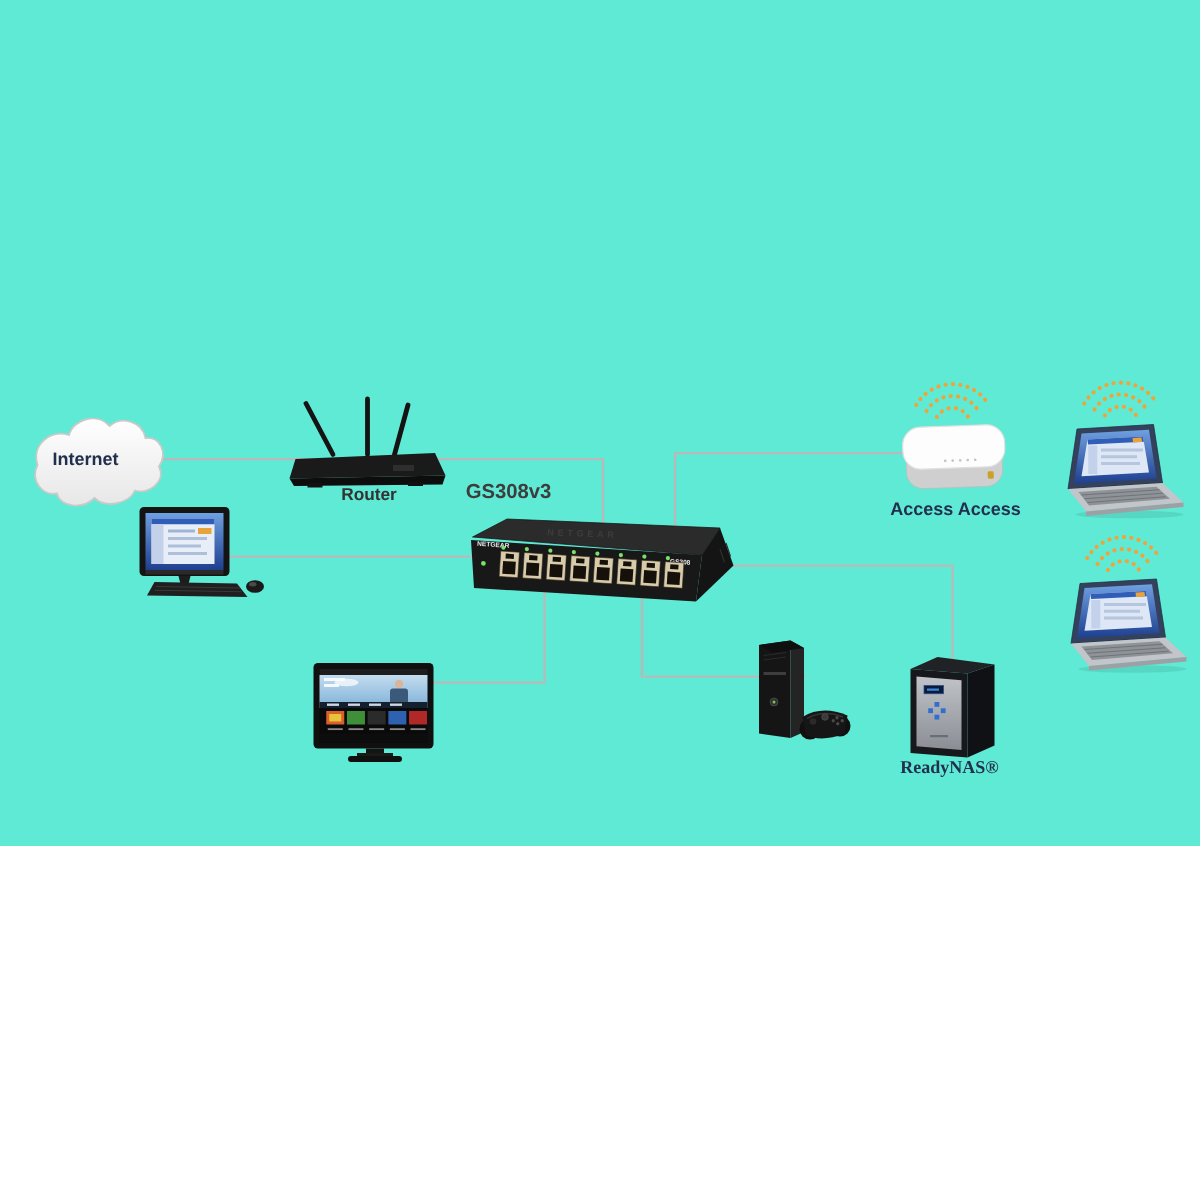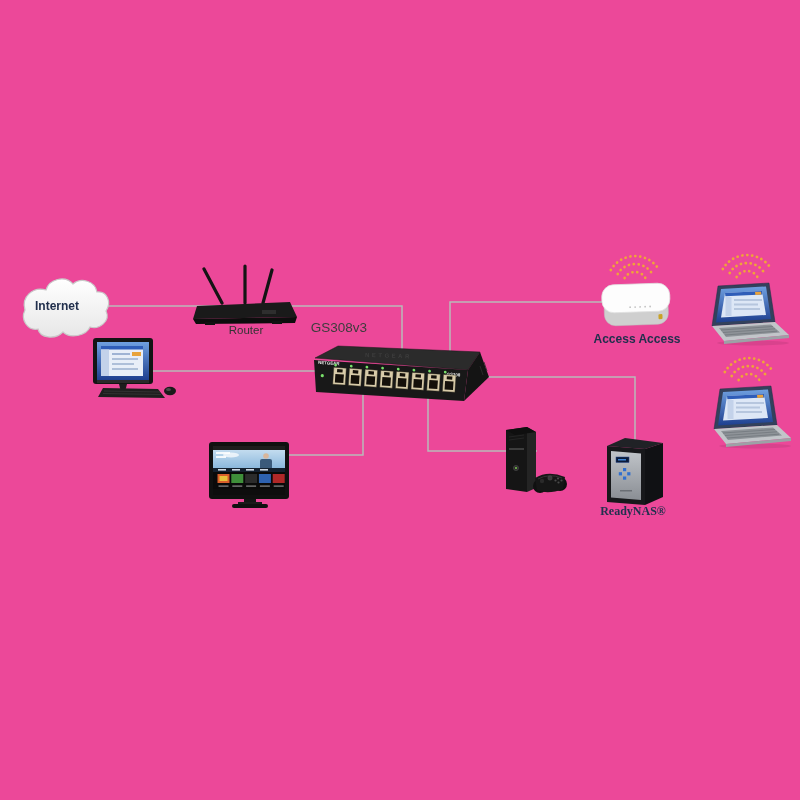--- a/index.html
+++ b/index.html
@@ -1,22 +1,22 @@
 <!DOCTYPE html>
 <html><head>
 <meta charset="utf-8">
 <style>
   html,body{margin:0;padding:0;background:#ffffff;}
-  #stage{position:relative;width:800px;height:800px;background:#ec4899;overflow:hidden;
+  #stage{position:relative;width:800px;height:564px;background:#5eead4;overflow:hidden;
          font-family:"Liberation Sans",sans-serif;}
   #art{position:absolute;left:0;top:0;}
   .lbl{position:absolute;text-align:center;color:#22304d;font-size:12px;line-height:1.1;}
   .lbl.navy{font-weight:bold;color:#22304d;}
-  .lbl.dark{color:#333333;font-weight:normal;font-size:11.5px;}
-  .lbl.model{color:#3d3d3d;font-weight:normal;font-size:13.5px;}
+  .lbl.dark{color:#333333;font-weight:bold;font-size:11.5px;}
+  .lbl.model{color:#3d3d3d;font-weight:bold;font-size:13.5px;}
   svg text{font-family:"Liberation Sans",sans-serif;}
 </style>
 </head>
 <body>
 
 <div id="stage">
 
 <svg id="art" width="800" height="800" viewBox="0 0 800 800">
   <defs>
     <linearGradient id="cloudGrad" x1="0" y1="0" x2="0" y2="1">

